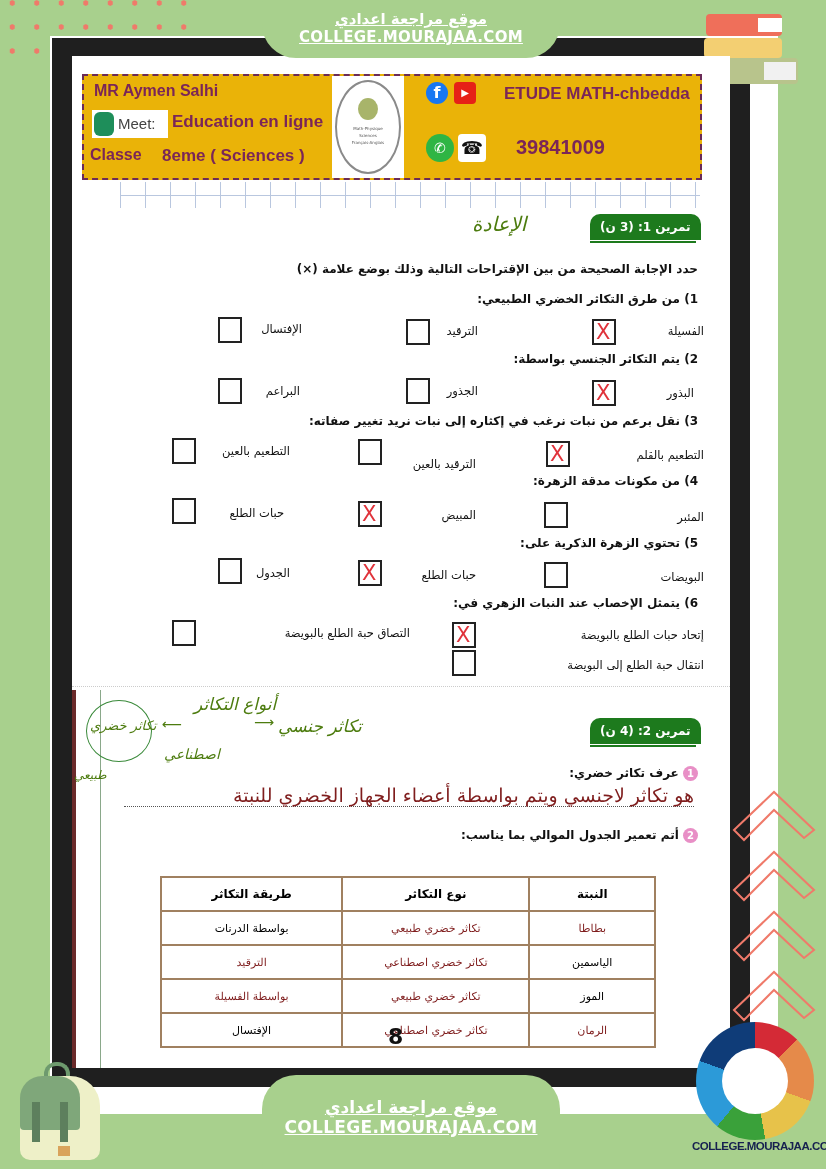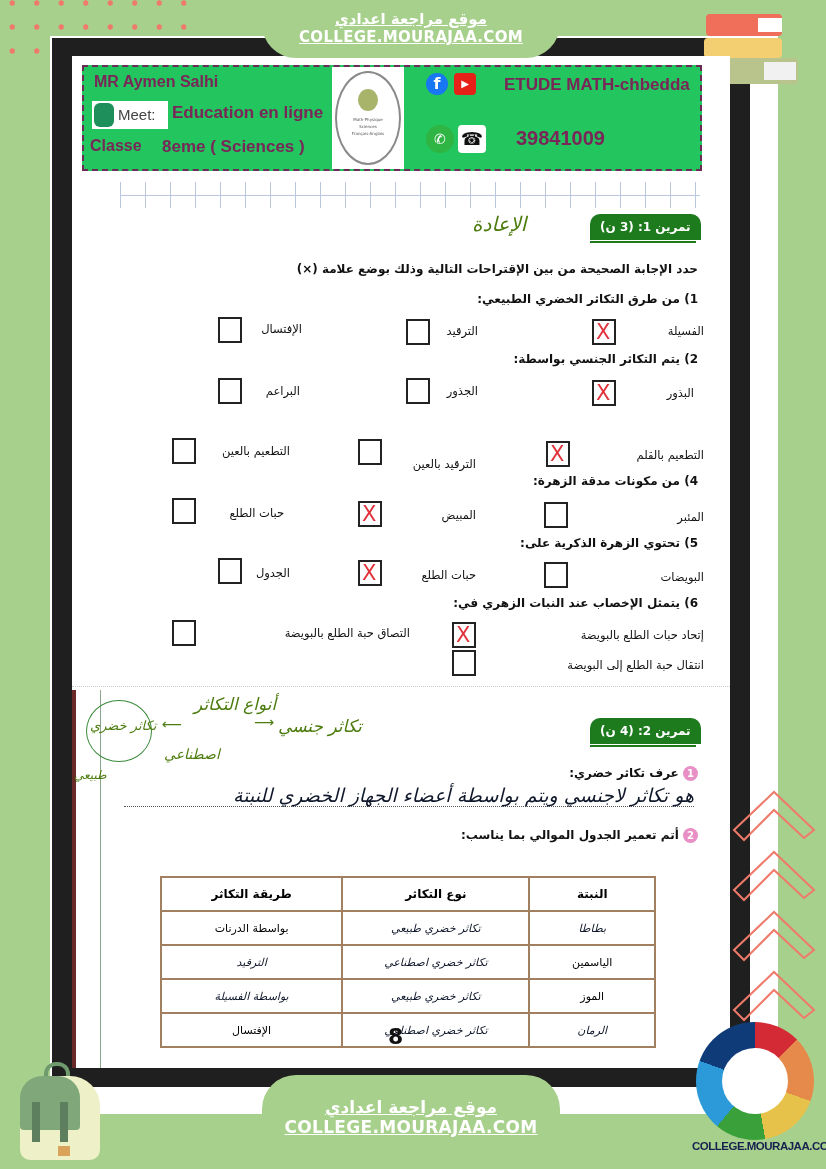--- a/index.html
+++ b/index.html
@@ -12,21 +12,21 @@
   .frame { left: 52px; top: 38px; width: 698px; height: 1049px; background: #1f1f1f; }
   .page { left: 72px; top: 56px; width: 658px; height: 1012px; background: #fff; overflow: hidden; }
   .pill { background: #a8d08d; border-radius: 34px; text-align: center; color: #fff; }
   .pill .ar { font-family: "DejaVu Sans", sans-serif; font-weight: bold; text-decoration: underline; font-size: 15px; direction: rtl; }
   .pill .en { font-family: "DejaVu Sans", sans-serif; font-weight: bold; text-decoration: underline; font-size: 15px; letter-spacing: 0.3px; }
   .pill-top { left: 262px; top: -30px; width: 298px; height: 88px; padding-top: 40px; }
   .pill-bottom { left: 262px; top: 1075px; width: 298px; height: 120px; padding-top: 22px; }
   .pill-bottom .ar, .pill-bottom .en { font-size: 17px; }
 
   
-  .banner { left: 10px; top: 9px; width: 620px; height: 106px; background: #22c55e; border: 2px dashed #6b2b57; }
+  .banner { left: 10px; top: 18px; width: 620px; height: 106px; background: #eab308; border: 2px dashed #6b2b57; }
   .banner .txt { position: absolute; color: #7a2658; font-family: "Liberation Sans", sans-serif; font-weight: bold; white-space: nowrap; }
   .logo-seal { position: absolute; left: 248px; top: 0px; width: 72px; height: 102px; background: #fff; }
   .logo-seal .ring { position: absolute; left: 3px; top: 4px; width: 66px; height: 94px; border: 2px solid #8a8a8a; border-radius: 50%; }
   .logo-seal .tree { position: absolute; left: 26px; top: 22px; width: 20px; height: 22px; background: #a8b46a; border-radius: 50%; }
   .logo-seal .tiny { position: absolute; left: 10px; width: 52px; text-align: center; font-size: 4px; color: #555; }
   .social { position: absolute; width: 22px; height: 22px; border-radius: 4px; }
   
   .ruler { left: 48px; top: 126px; width: 580px; height: 26px;
     background-image: linear-gradient(90deg, #b9c7df 1px, transparent 1px), linear-gradient(0deg, transparent 12px, #b9c7df 12px, #b9c7df 13px, transparent 13px);
     background-size: 25px 100%, 100% 100%; }
@@ -34,21 +34,21 @@
   .tag-line { height: 2px; background: #1d7a1d; }
   .rtl { direction: rtl; text-align: right; }
   .q-title { font-size: 12px; font-weight: bold; color: #111; white-space: nowrap; }
   .opt { font-size: 11.5px; color: #111; white-space: nowrap; direction: rtl; }
   .box { width: 24px; height: 26px; border: 2px solid #222; background: #fff; position: absolute; }
   .box.x::after { content: "X"; position: absolute; left: 2px; top: -1px; font-size: 21px; color: #e0333b; font-family: "DejaVu Sans", sans-serif; }
   .hand { color: #4d7c0f; font-style: italic; }
   table.tb { border-collapse: collapse; direction: rtl; }
   table.tb td, table.tb th { border: 2px solid #a08060; height: 34px; font-size: 11px; text-align: center; }
   table.tb th { font-weight: bold; font-size: 12px; }
-  .hw { font-style: italic; font-size: 17px; color: #0f172a; font-family: "DejaVu Serif", serif; }
+  .hw { font-size: 17px; color: #7f1d1d; font-family: "DejaVu Serif", serif; }
   .num-badge { display: inline-block; width: 15px; height: 15px; border-radius: 50%; background: #e88fc6; color: #fff; font-size: 10px; text-align: center; line-height: 15px; font-weight: bold; }
 </style>
 </head>
 <body>
 
 <div class="dots"></div>
 <div class="abs white-strip"></div>
 <div class="abs frame"></div>
 
 <div class="abs" style="left:702px;top:14px;width:90px;height:75px;">
@@ -106,20 +106,21 @@
   <div class="box" style="left:146px;top:261px;"></div>
 
   <div class="abs rtl q-title" style="right:32px;top:296px;">2) يتم التكاثر الجنسي بواسطة:</div>
   <span class="abs opt" style="right:36px;top:330px;">البذور</span>
   <div class="box x" style="left:520px;top:324px;"></div>
   <span class="abs opt" style="right:252px;top:328px;">الجذور</span>
   <div class="box" style="left:334px;top:322px;"></div>
   <span class="abs opt" style="right:430px;top:328px;">البراعم</span>
   <div class="box" style="left:146px;top:322px;"></div>
 
+  <div class="abs rtl q-title" style="right:32px;top:358px;">3) نقل برعم من نبات نرغب في إكثاره إلى نبات نريد تغيير صفاته:</div>
   <span class="abs opt" style="right:26px;top:392px;">التطعيم بالقلم</span>
   <div class="box x" style="left:474px;top:385px;"></div>
   <span class="abs opt" style="right:254px;top:390px;margin-top:11px;">الترقيد بالعين</span>
   <div class="box" style="left:286px;top:383px;"></div>
   <span class="abs opt" style="right:440px;top:388px;">التطعيم بالعين</span>
   <div class="box" style="left:100px;top:382px;"></div>
 
   <div class="abs rtl q-title" style="right:32px;top:418px;">4) من مكونات مدقة الزهرة:</div>
   <span class="abs opt" style="right:26px;top:454px;">المئبر</span>
   <div class="box" style="left:472px;top:446px;"></div>

